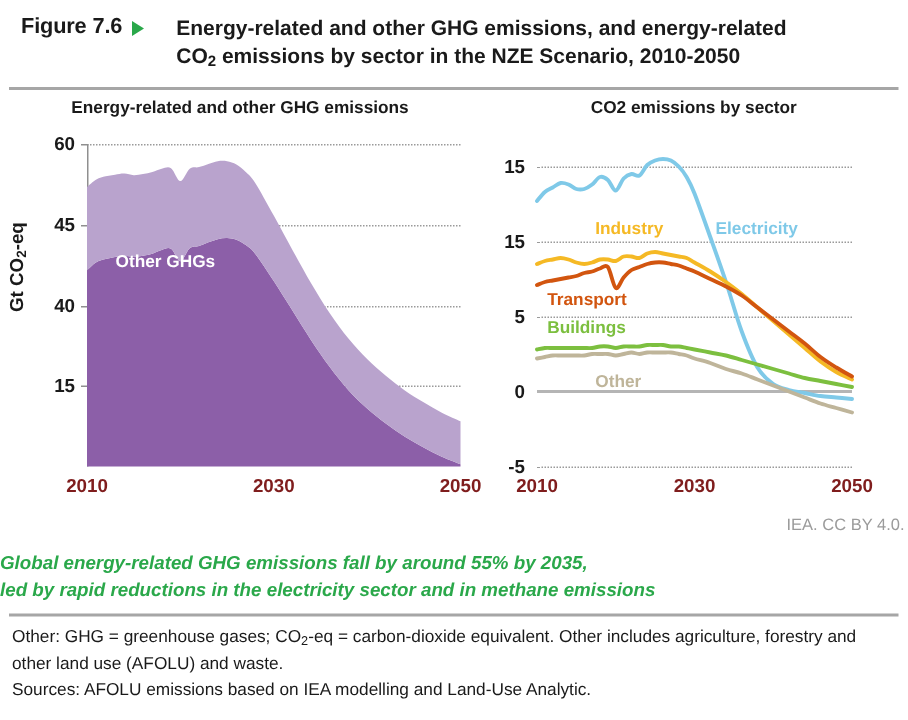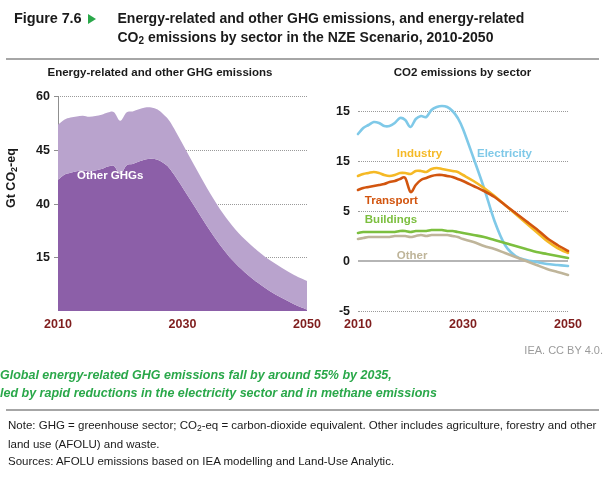--- a/index.html
+++ b/index.html
@@ -246,15 +246,15 @@
 <div id="attribution">IEA. CC BY 4.0.</div>
 
 <div id="caption">
   <div>Global energy-related GHG emissions fall by around 55% by 2035,</div>
   <div>led by rapid reductions in the electricity sector and in methane emissions</div>
 </div>
 
 <div id="bottom-rule"></div>
 
 <div id="notes">
-  <div><span>Note: GHG = greenhouse sector; CO</span><span class="sub">2</span><span>-eq = carbon-dioxide equivalent. Other includes agriculture, forestry and other land use (AFOLU) and waste.</span></div>
+  <div><span>Other: GHG = greenhouse gases; CO</span><span class="sub">2</span><span>-eq = carbon-dioxide equivalent. Other includes agriculture, forestry and other land use (AFOLU) and waste.</span></div>
   <div id="sources">Sources: AFOLU emissions based on IEA modelling and Land-Use Analytic.</div>
 </div>
 
 </body></html>

